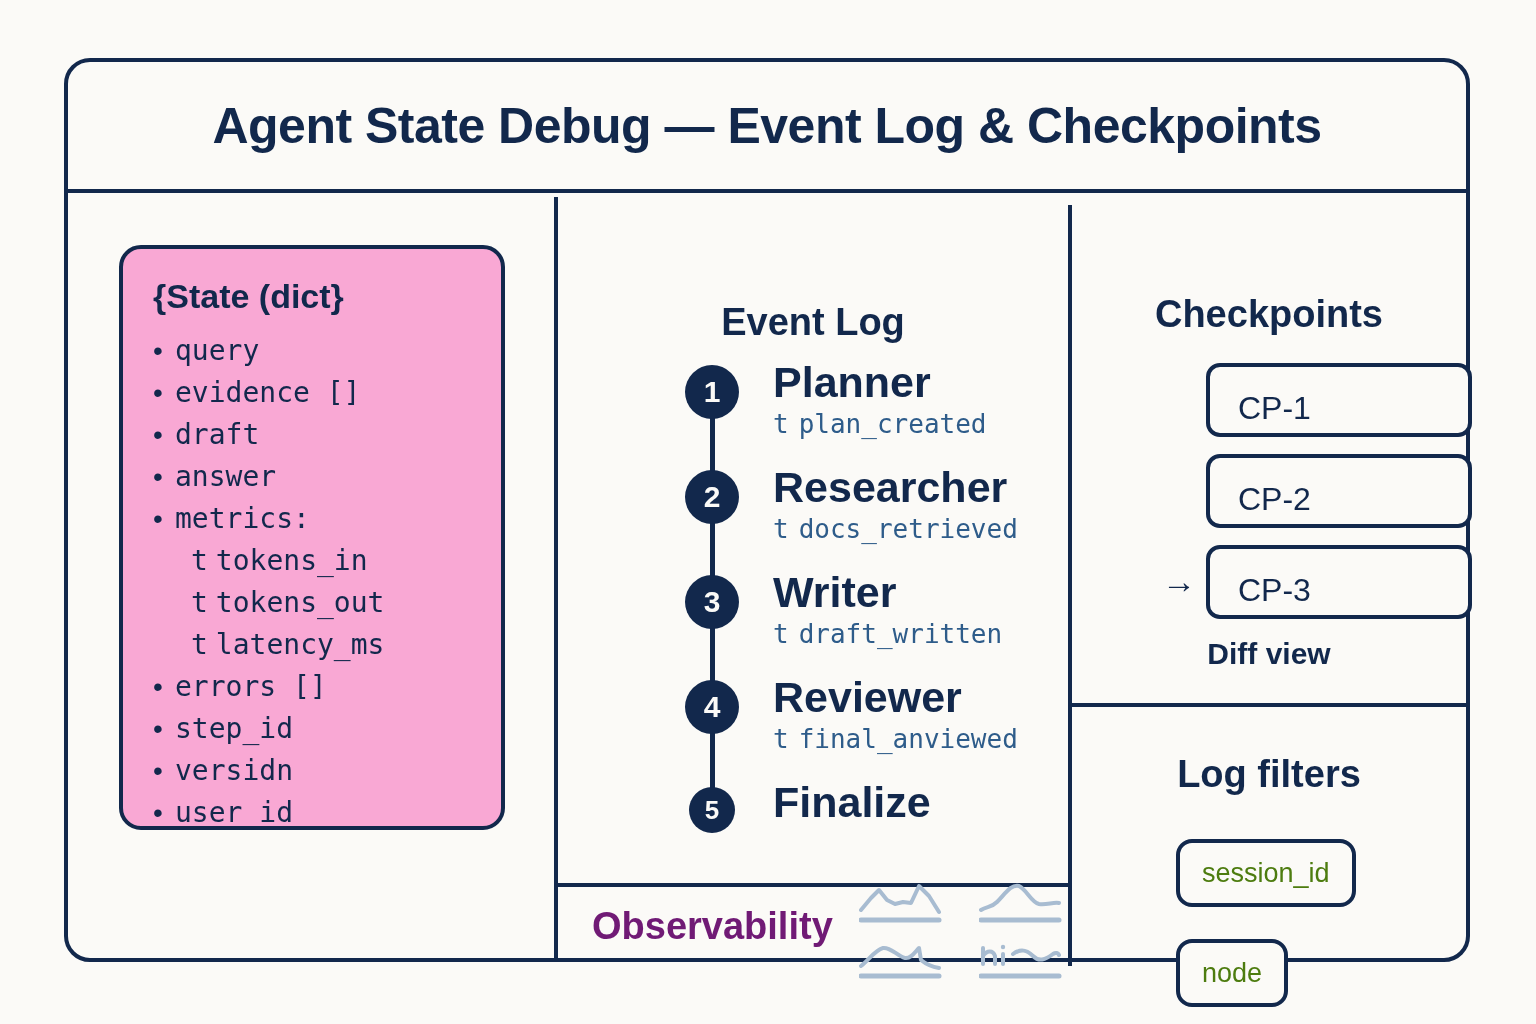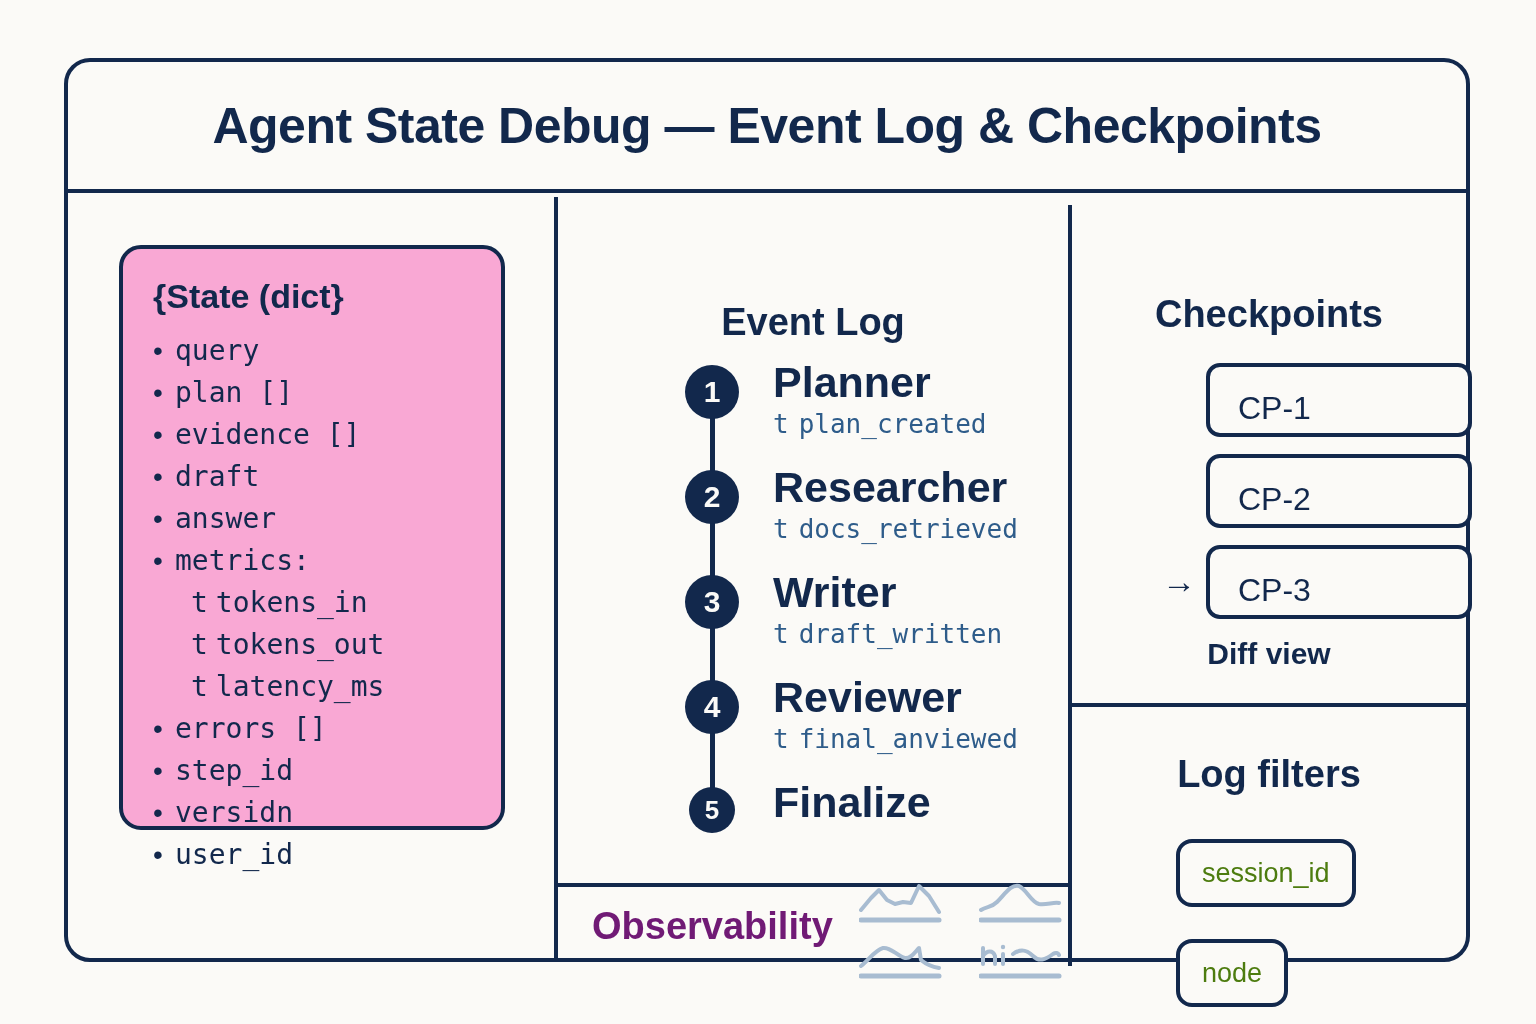--- a/index.html
+++ b/index.html
@@ -352,21 +352,20 @@
       <div class="header-title">Agent State Debug — Event Log &amp; Checkpoints</div>
     </div>
 
     <div class="cols">
 
       <div class="col-left">
         <div class="state-card">
           <div class="state-title">{State (dict}</div>
           <ul class="state-list">
             <li class="state-item"><span class="bullet">•</span><span>query</span></li>
-            <li class="state-item"><span class="bullet">•</span><span>plan []</span></li>
             <li class="state-item"><span class="bullet">•</span><span>evidence []</span></li>
             <li class="state-item"><span class="bullet">•</span><span>draft</span></li>
             <li class="state-item"><span class="bullet">•</span><span>answer</span></li>
             <li class="state-item"><span class="bullet">•</span><span>metrics:</span></li>
             <li class="state-sub"><span class="tmark">t</span><span>tokens_in</span></li>
             <li class="state-sub"><span class="tmark">t</span><span>tokens_out</span></li>
             <li class="state-sub"><span class="tmark">t</span><span>latency_ms</span></li>
             <li class="state-item"><span class="bullet">•</span><span>errors []</span></li>
             <li class="state-item"><span class="bullet">•</span><span>step_id</span></li>
             <li class="state-item"><span class="bullet">•</span><span>versi​dn</span></li>

